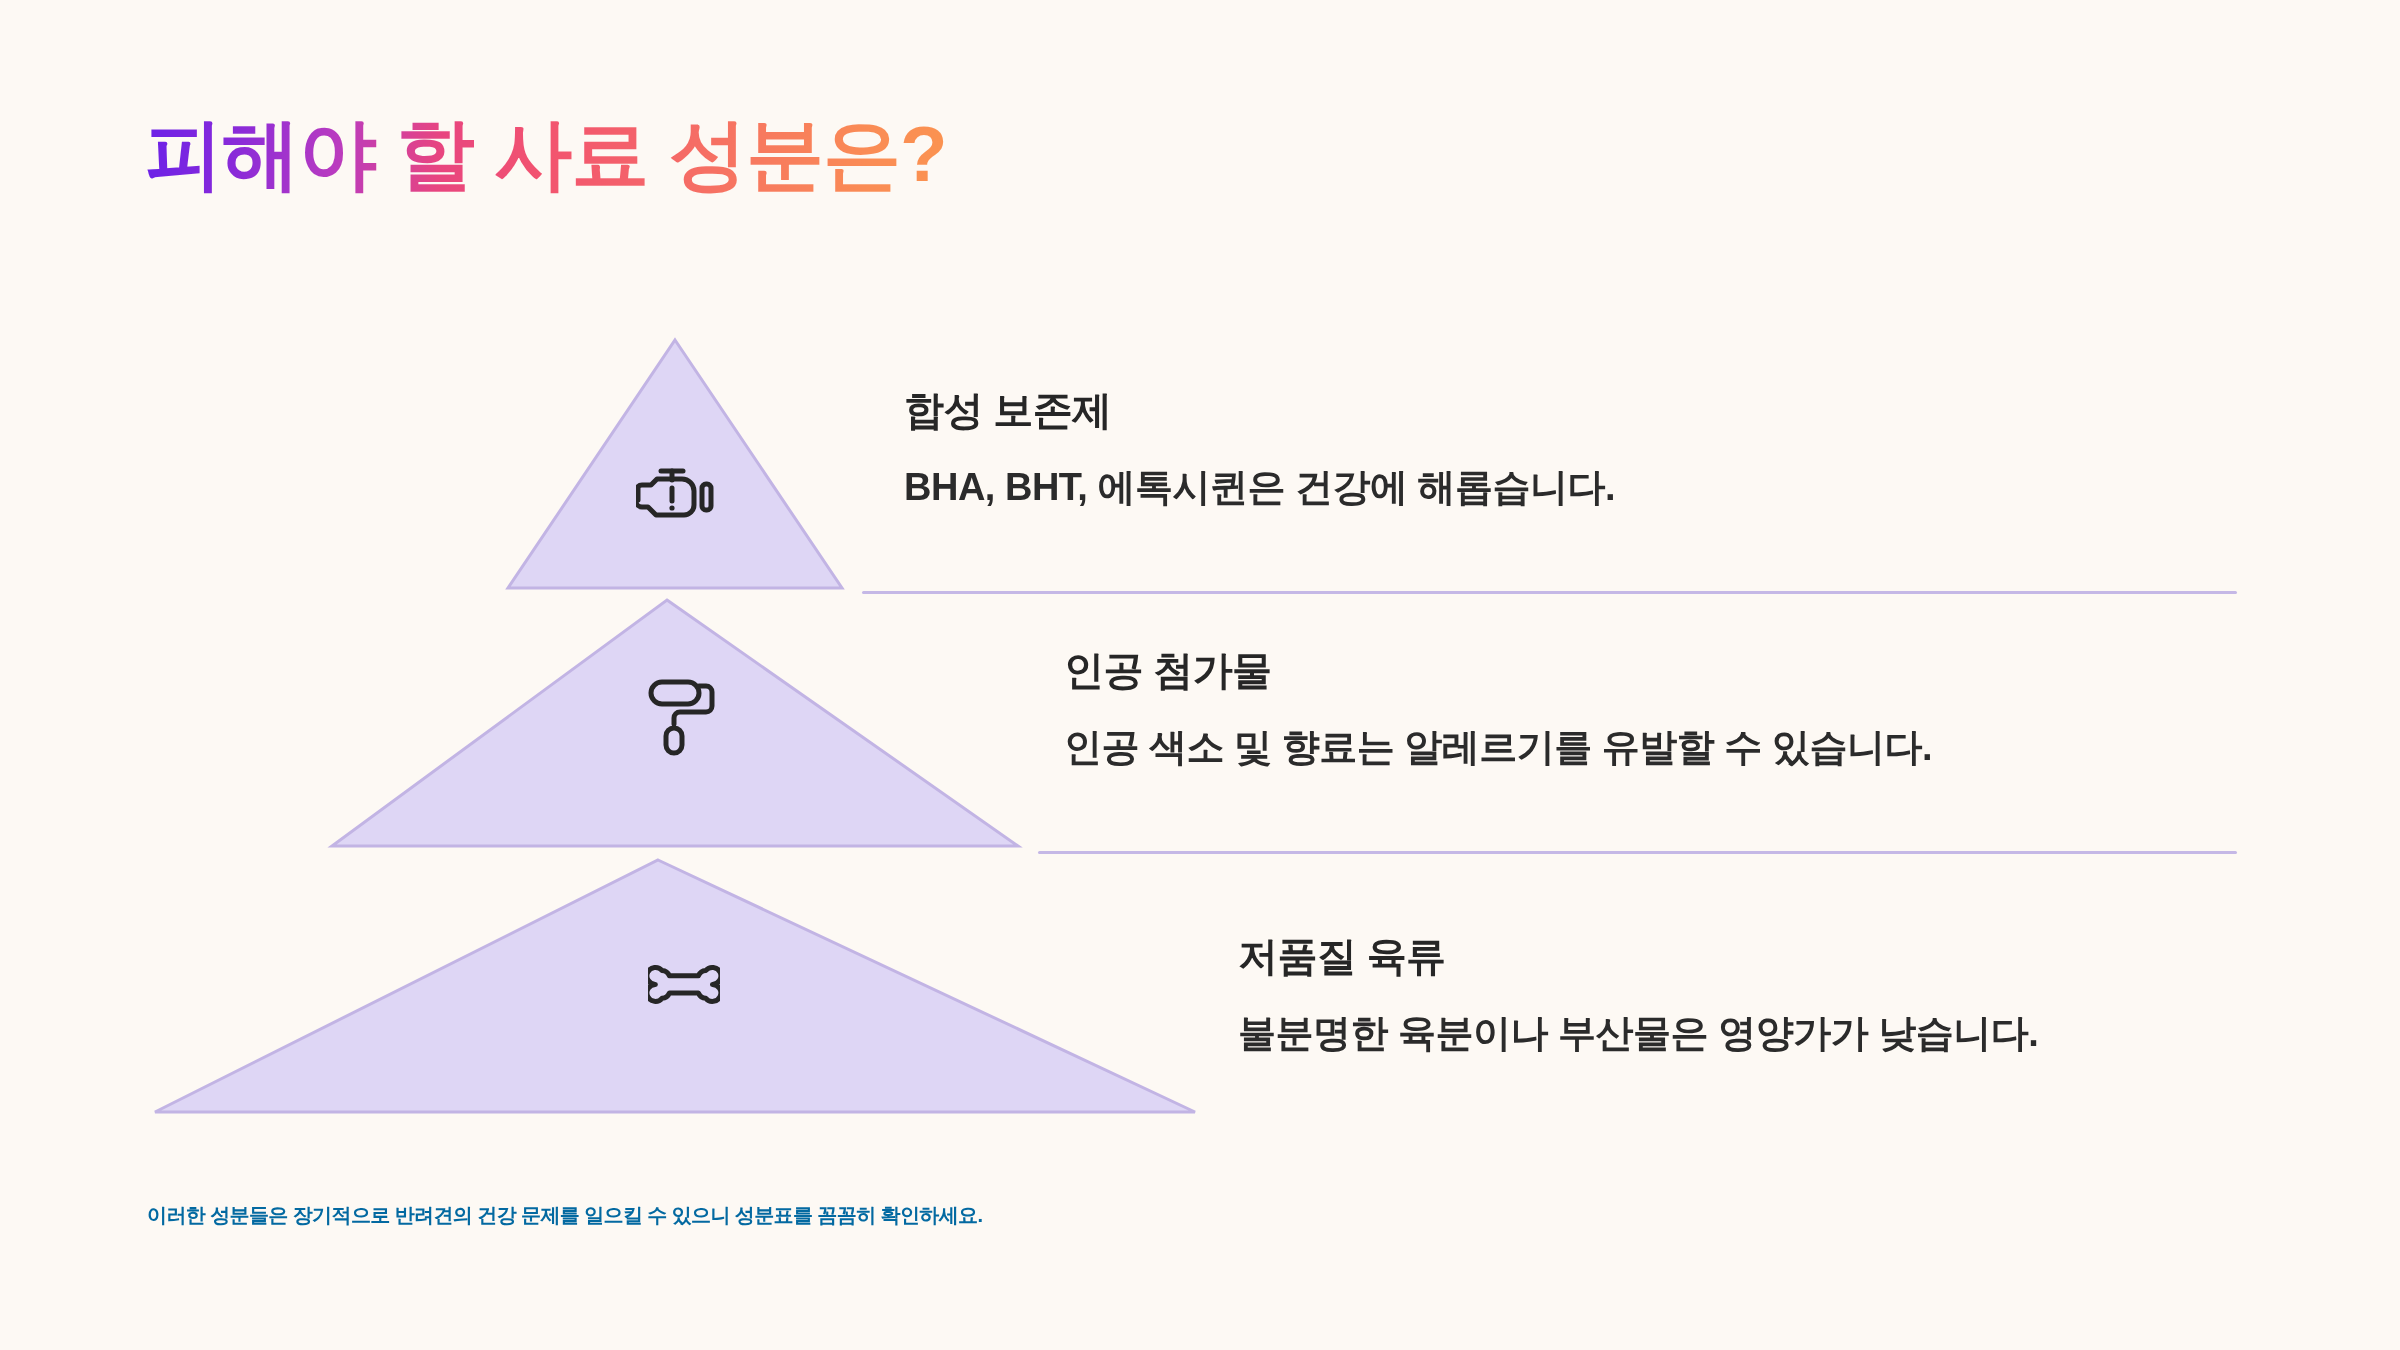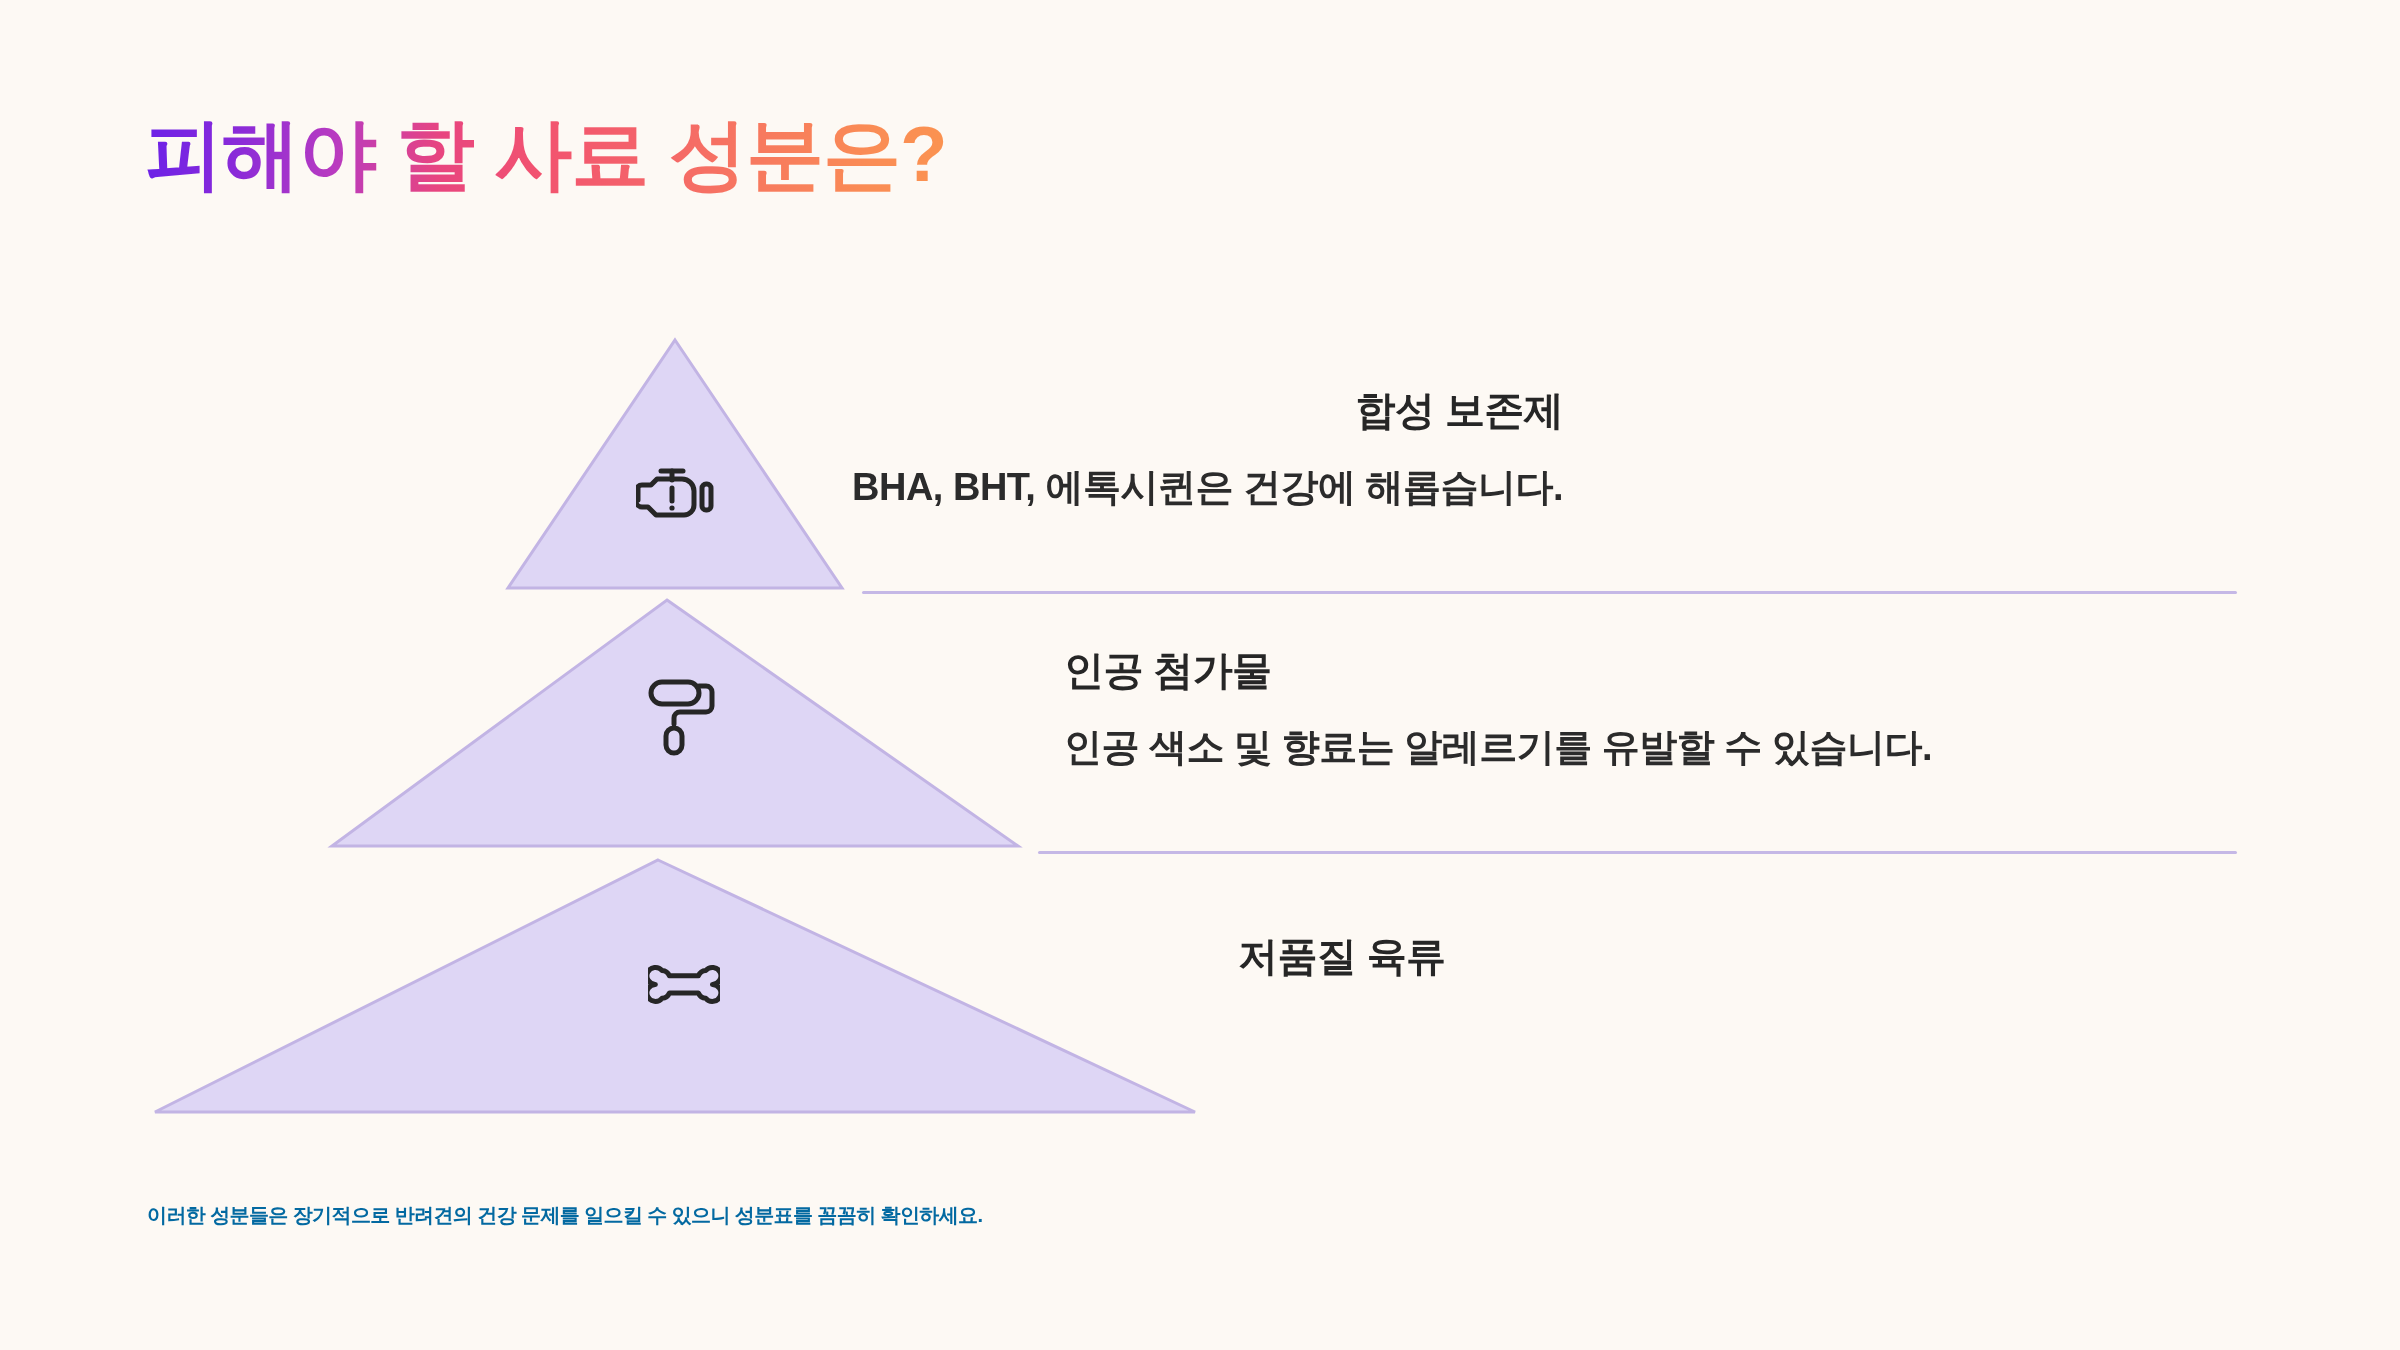--- a/index.html
+++ b/index.html
@@ -96,21 +96,21 @@
     line-height:1.4;
     color:#2B2B2B;
     letter-spacing:-0.5px;
     white-space:nowrap;
     margin-top:26px;
   }
   .row .row-desc .lead {
     font-weight:800;
   }
 
-  #row-1 { left:852px; top:385px;text-align:right; }
+  #row-1 { left:904px; top:385px; }
   #row-2 { left:1064px; top:645px; }
   #row-3 { left:1238px; top:903px;margin-top:28px; }
 
   
   .divider {
     position:absolute;
     height:3px;
     background:#C5B8E6;
     border-radius:2px;
   }
@@ -184,17 +184,20 @@
 
   <div class="row" id="row-2">
     <div class="row-title">인공 첨가물</div>
     <div class="row-desc">
       <span class="lead"></span><span>인공 색소 및 향료는 알레르기를 유발할 수 있습니다.</span>
     </div>
   </div>
 
   <div class="row" id="row-3">
     <div class="row-title">저품질 육류</div>
+    <div class="row-desc">
+      <span class="lead"></span><span>불분명한 육분이나 부산물은 영양가가 낮습니다.</span>
+    </div>
   </div>
 
   <div class="footer-note">이러한 성분들은 장기적으로 반려견의 건강 문제를 일으킬 수 있으니 성분표를 꼼꼼히 확인하세요.</div>
 
 </div>
 
 </body></html>

